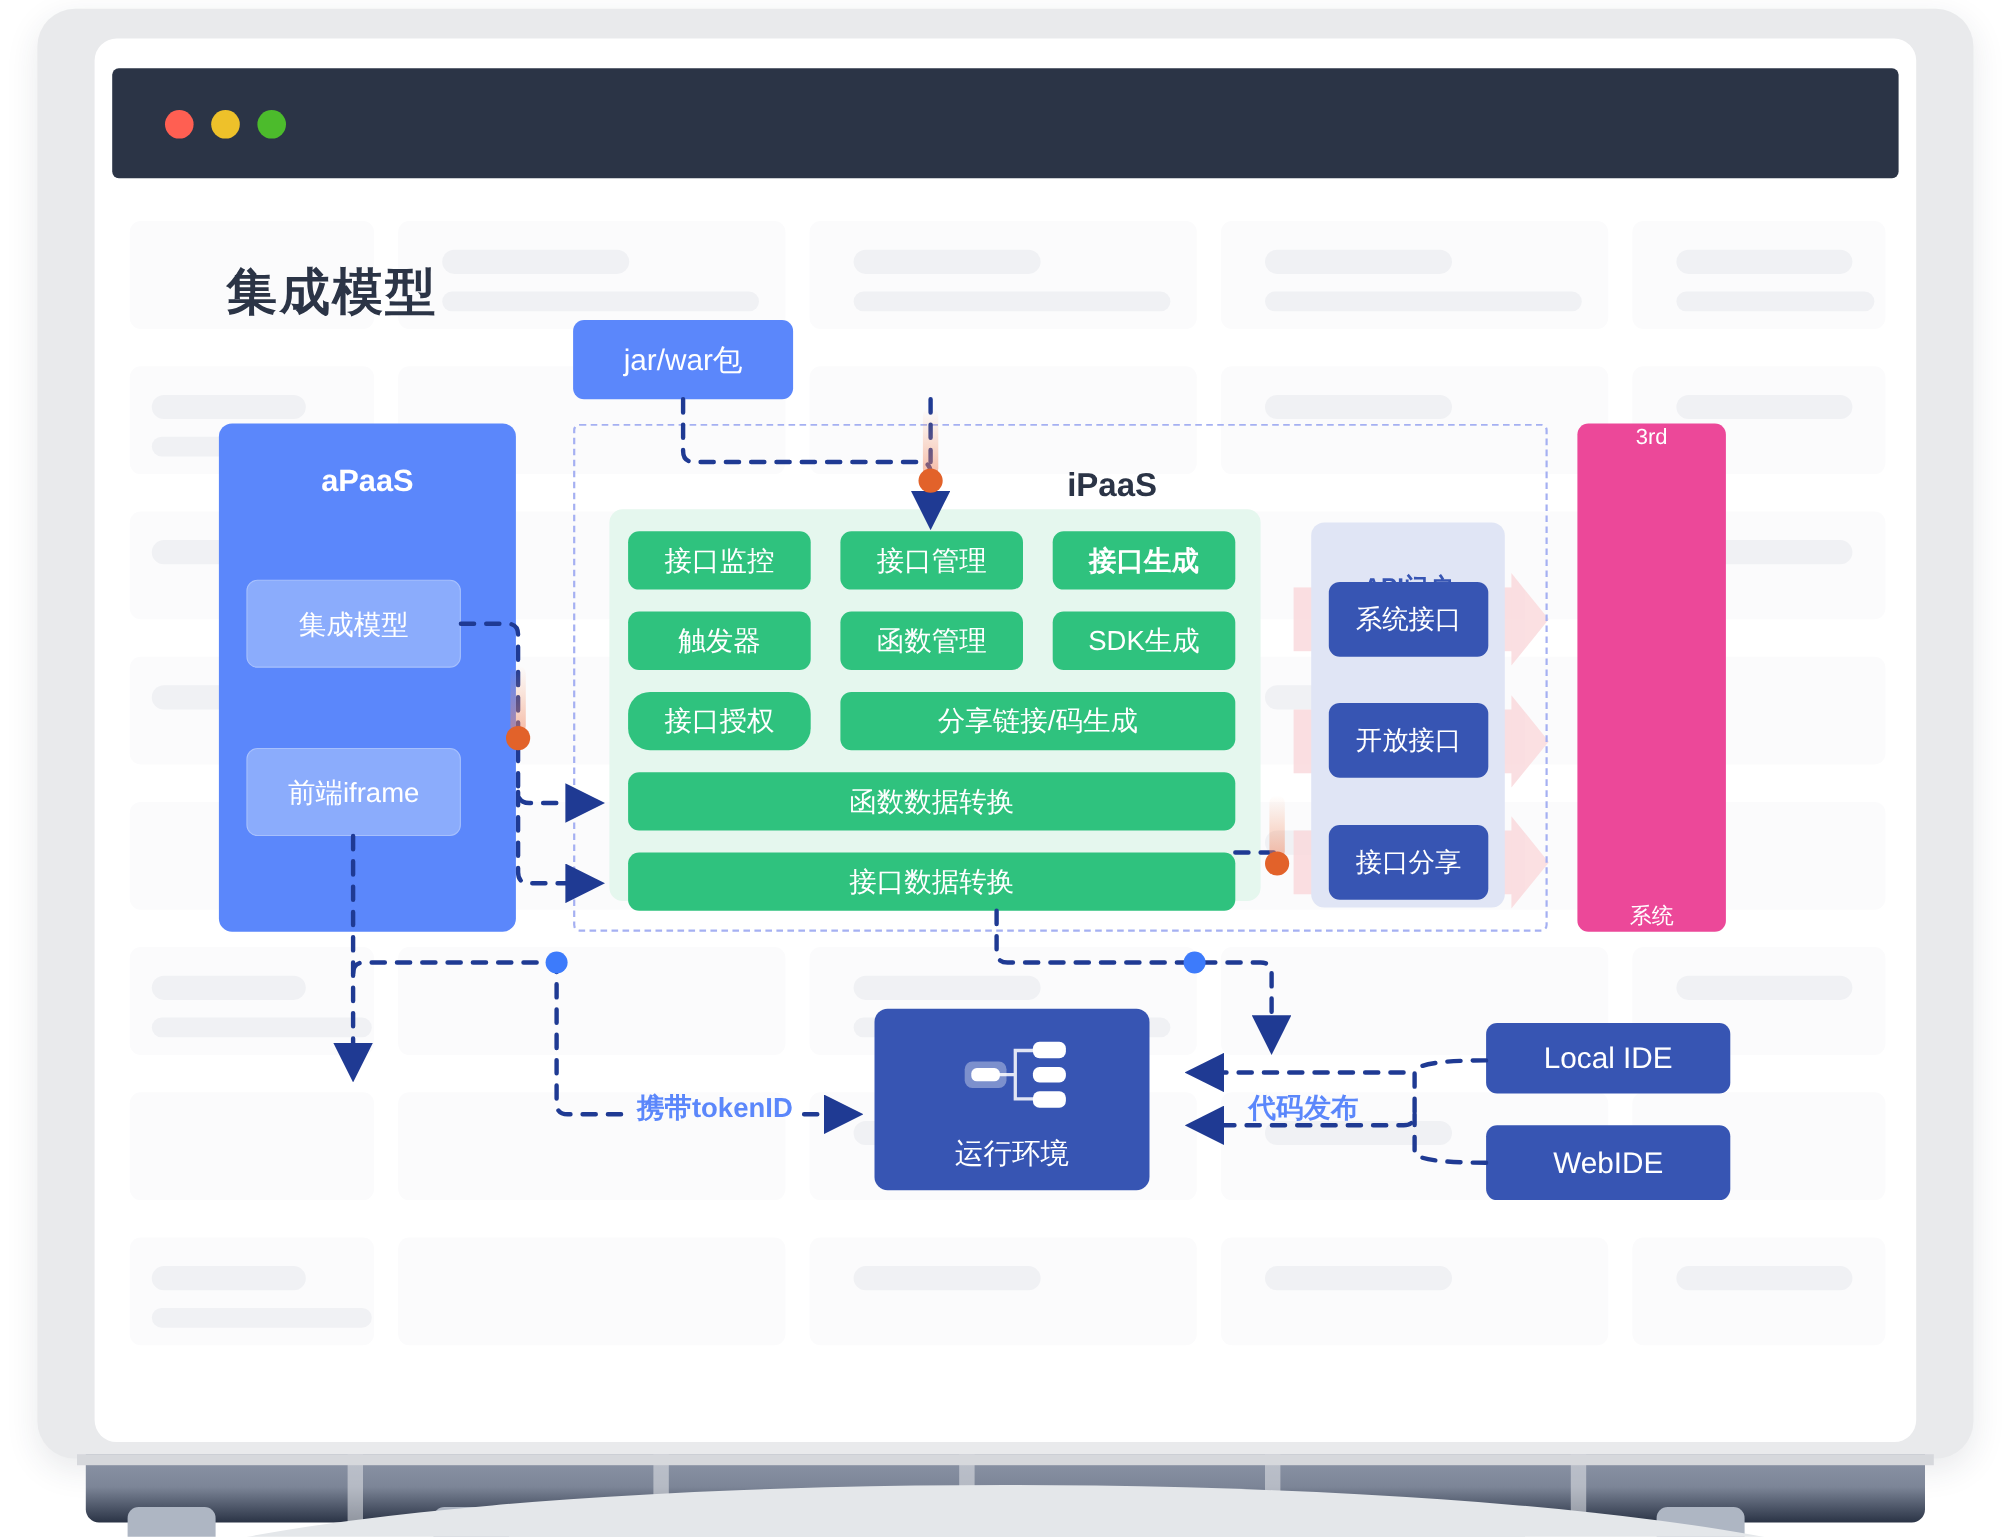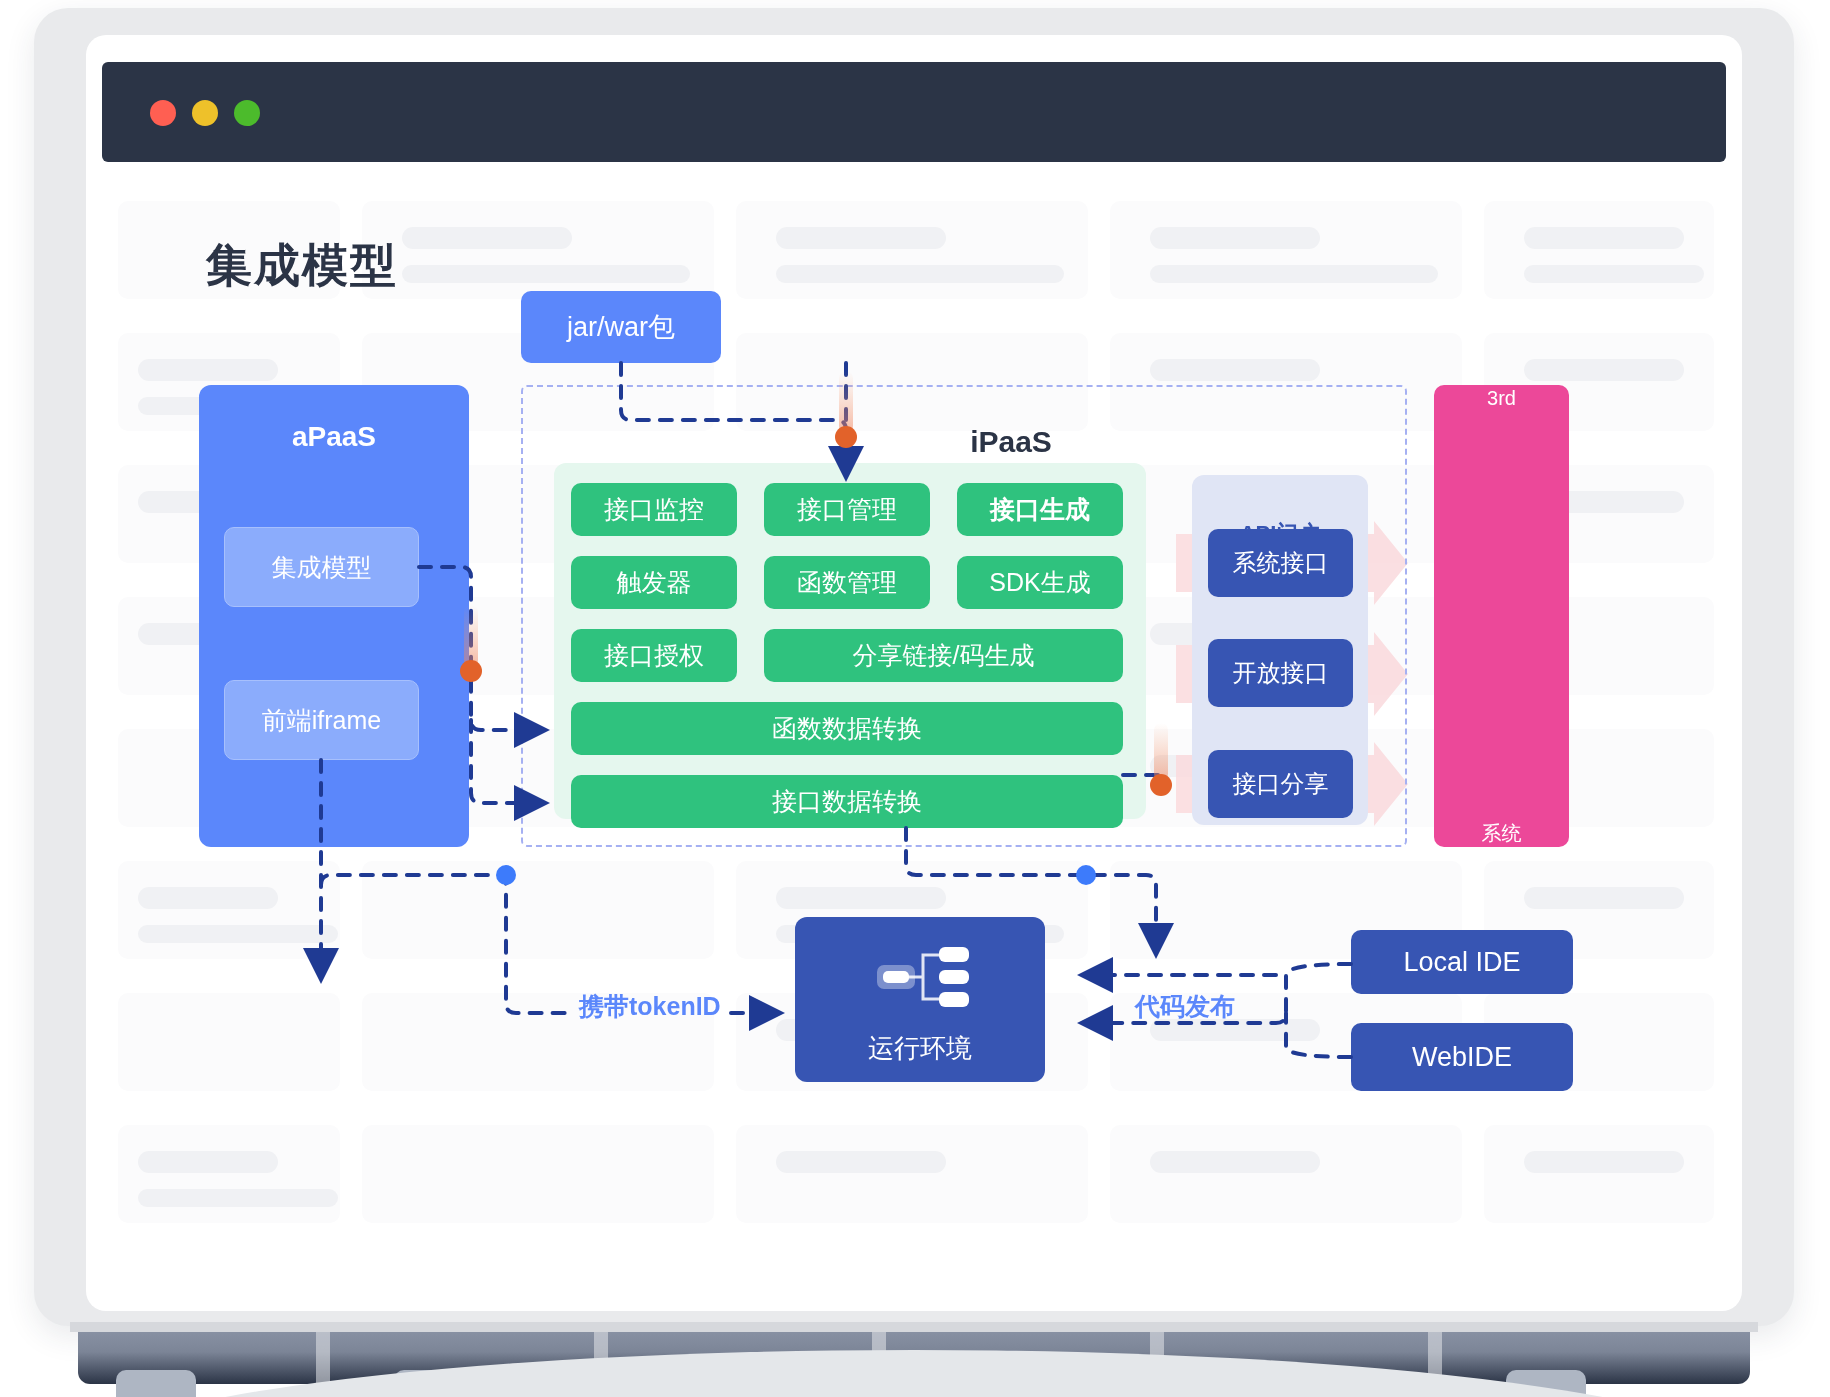--- a/index.html
+++ b/index.html
@@ -253,21 +253,21 @@
         <div class="box b-green" style="left:485px; top:381px; width:166px; height:53px; font-size:25px;">
           <span>触发器</span>
         </div>
         <div class="box b-green" style="left:678px; top:381px; width:166px; height:53px; font-size:25px;">
           <span>函数管理</span>
         </div>
         <div class="box b-green" style="left:871px; top:381px; width:166px; height:53px; font-size:25px;">
           <span>SDK生成</span>
         </div>
 
-        <div class="box b-green" style="left:485px; top:454px; width:166px; height:53px; font-size:25px;">
+        <div class="box b-green" style="left:485px; top:454px; width:166px; height:53px; font-size:25px;border-radius:20px;">
           <span>接口授权</span>
         </div>
         <div class="box b-green" style="left:678px; top:454px; width:359px; height:53px; font-size:25px;">
           <span>分享链接/码生成</span>
         </div>
 
         <div class="box b-green" style="left:485px; top:527px; width:552px; height:53px; font-size:25px;">
           <span>函数数据转换</span>
         </div>
         <div class="box b-green" style="left:485px; top:600px; width:552px; height:53px; font-size:25px;">

